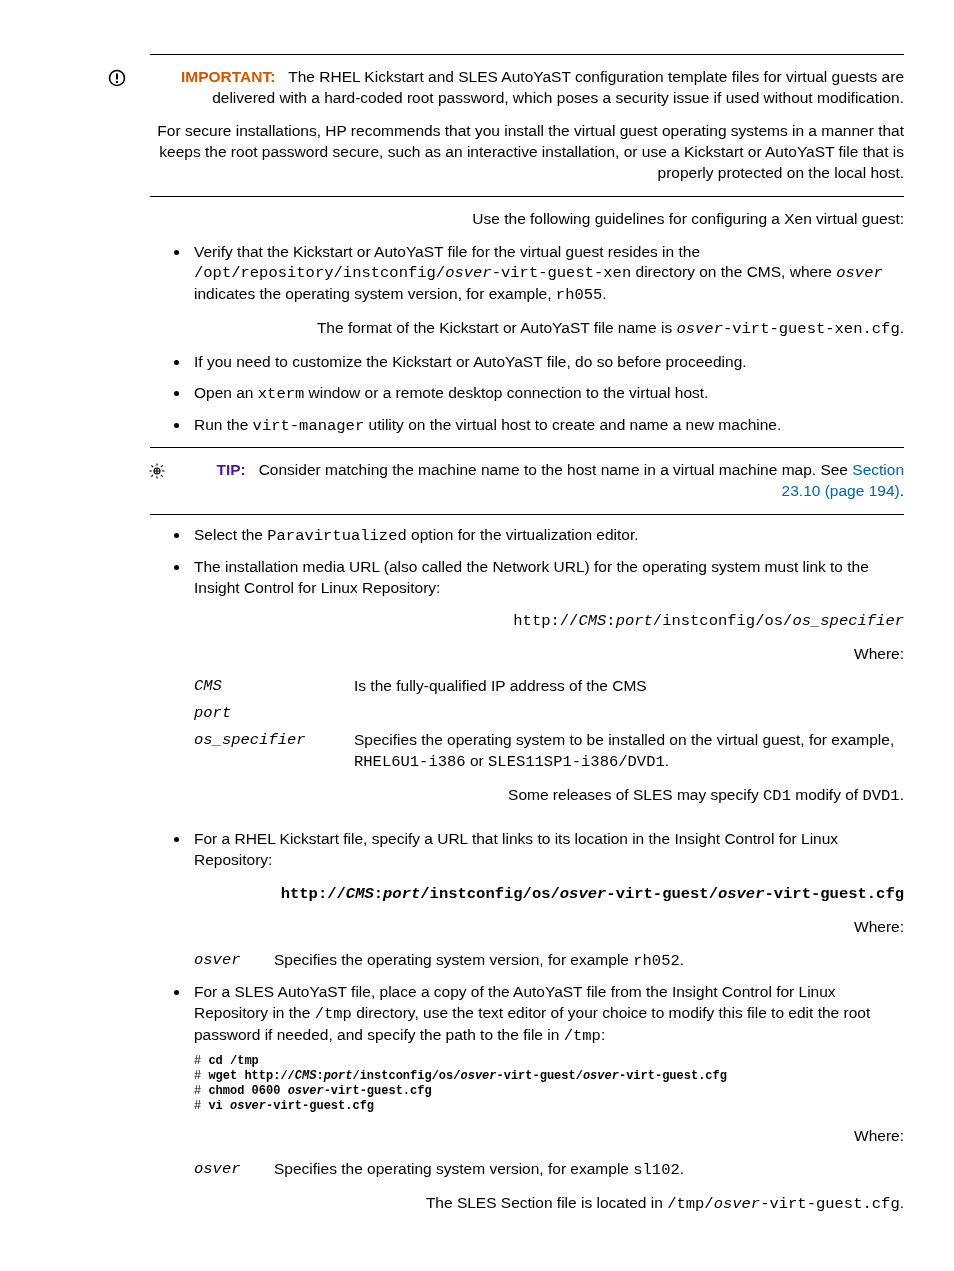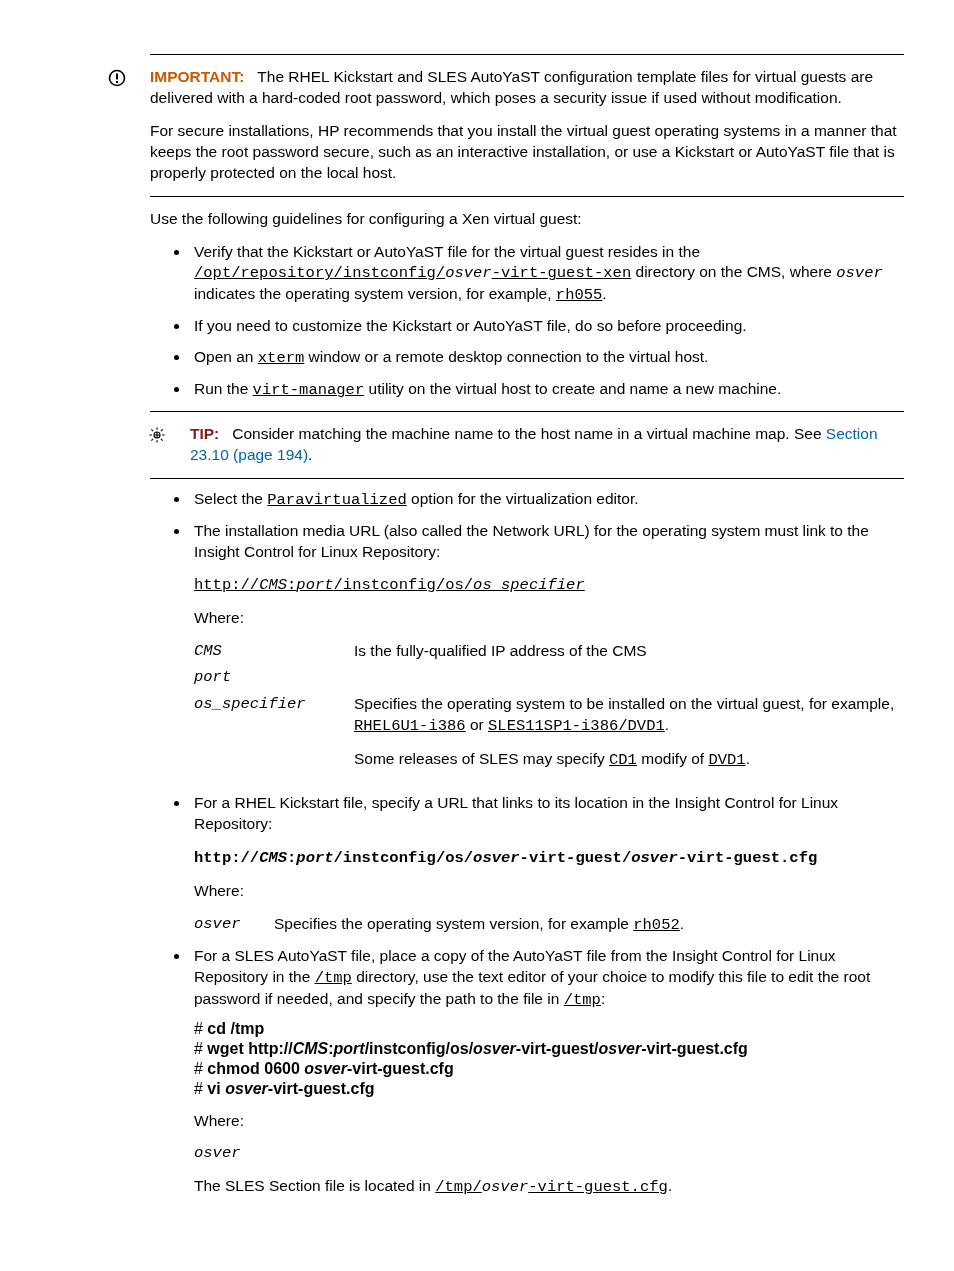--- a/index.html
+++ b/index.html
@@ -27,34 +27,34 @@
   .callout-icon {
     position: absolute;
     left: -42px;
     top: 2px;
     font-size: 18px;
   }
   .callout-label {
     font-weight: bold;
   }
   .imp-label { color: #cc5800; }
-  .tip-label { color: #7f1d1d; }
+  .tip-label { color: #4c1d95; }
   .link { color: #0066a1; }
-  p { margin: 12px 0; }
+  p { margin: 12px 0; text-align: right; }
   .body-p { margin-left: 40px; }
   ul.bullets {
     list-style: disc;
     margin: 10px 0 10px 40px;
     padding-left: 40px;
   }
   ul.bullets > li {
     margin: 10px 0;
     padding-left: 4px;
   }
-  .mono { font-family: "Courier New", monospace; text-decoration: underline; }
+  .mono { font-family: "Courier New", monospace; }
   .mono-i { font-family: "Courier New", monospace; font-style: italic; }
   .mono-b { font-family: "Courier New", monospace; font-weight: bold; }
   .mono-bi { font-family: "Courier New", monospace; font-weight: bold; font-style: italic; }
   .deftable {
     margin: 6px 0;
   }
   .defrow {
     display: flex;
     margin: 6px 0;
     align-items: flex-start;
@@ -64,22 +64,22 @@
     flex-shrink: 0;
   }
   .defterm-s {
     width: 80px;
     flex-shrink: 0;
   }
   .defdesc {
     flex: 1;
   }
   pre.code {
-    font-family: Liberation Sans, sans-serif;
-    font-size: 16px;
+    font-family: Liberation Mono, monospace;
+    font-size: 12px;
     margin: 8px 0;
     white-space: pre;
     line-height: 1.25;
   }
   .tip-icon-svg {
     width: 18px;
     height: 18px;
   }
 </style>
 </head>
@@ -99,20 +99,21 @@
   <p>For secure installations, HP recommends that you install the virtual guest operating systems in a manner that keeps the root password secure, such as an interactive installation, or use a Kickstart or AutoYaST file that is properly protected on the local host.</p>
 </div>
 
 <div class="rule-full"></div>
 
 <p class="body-p">Use the following guidelines for configuring a Xen virtual guest:</p>
 
 <ul class="bullets">
   <li>
     <span>Verify that the Kickstart or AutoYaST file for the virtual guest resides in the </span><span class="mono">/opt/repository/instconfig/</span><span class="mono-i">osver</span><span class="mono">-virt-guest-xen</span><span> directory on the CMS, where </span><span class="mono-i">osver</span><span> indicates the operating system version, for example, </span><span class="mono">rh055</span><span>.</span>
+    <p><span>The format of the Kickstart or AutoYaST file name is </span><span class="mono-i">osver</span><span class="mono">-virt-guest-xen.cfg</span><span>.</span></p>
   </li>
   <li>If you need to customize the Kickstart or AutoYaST file, do so before proceeding.</li>
   <li><span>Open an </span><span class="mono">xterm</span><span> window or a remote desktop connection to the virtual host.</span></li>
   <li><span>Run the </span><span class="mono">virt-manager</span><span> utility on the virtual host to create and name a new machine.</span></li>
 </ul>
 
 <div class="rule-full"></div>
 
 <div class="callout" style="margin-left:80px;">
   <span class="callout-icon">
@@ -176,17 +177,18 @@
   <li>
     <span>For a SLES AutoYaST file, place a copy of the AutoYaST file from the Insight Control for Linux Repository in the </span><span class="mono">/tmp</span><span> directory, use the text editor of your choice to modify this file to edit the root password if needed, and specify the path to the file in </span><span class="mono">/tmp</span><span>:</span>
 <pre class="code"># <b>cd /tmp</b>
 # <b>wget http://<i>CMS</i>:<i>port</i>/instconfig/os/<i>osver</i>-virt-guest/<i>osver</i>-virt-guest.cfg</b>
 # <b>chmod 0600 <i>osver</i>-virt-guest.cfg</b>
 # <b>vi <i>osver</i>-virt-guest.cfg</b></pre>
     <p>Where:</p>
     <div class="deftable">
       <div class="defrow">
         <div class="defterm-s mono-i">osver</div>
+        <div class="defdesc"><span>Specifies the operating system version, for example </span><span class="mono">sl102</span><span>.</span></div>
       </div>
     </div>
     <p><span>The SLES Section file is located in </span><span class="mono">/tmp/</span><span class="mono-i">osver</span><span class="mono">-virt-guest.cfg</span><span>.</span></p>
   </li>
 </ul>
 
 </body></html>

